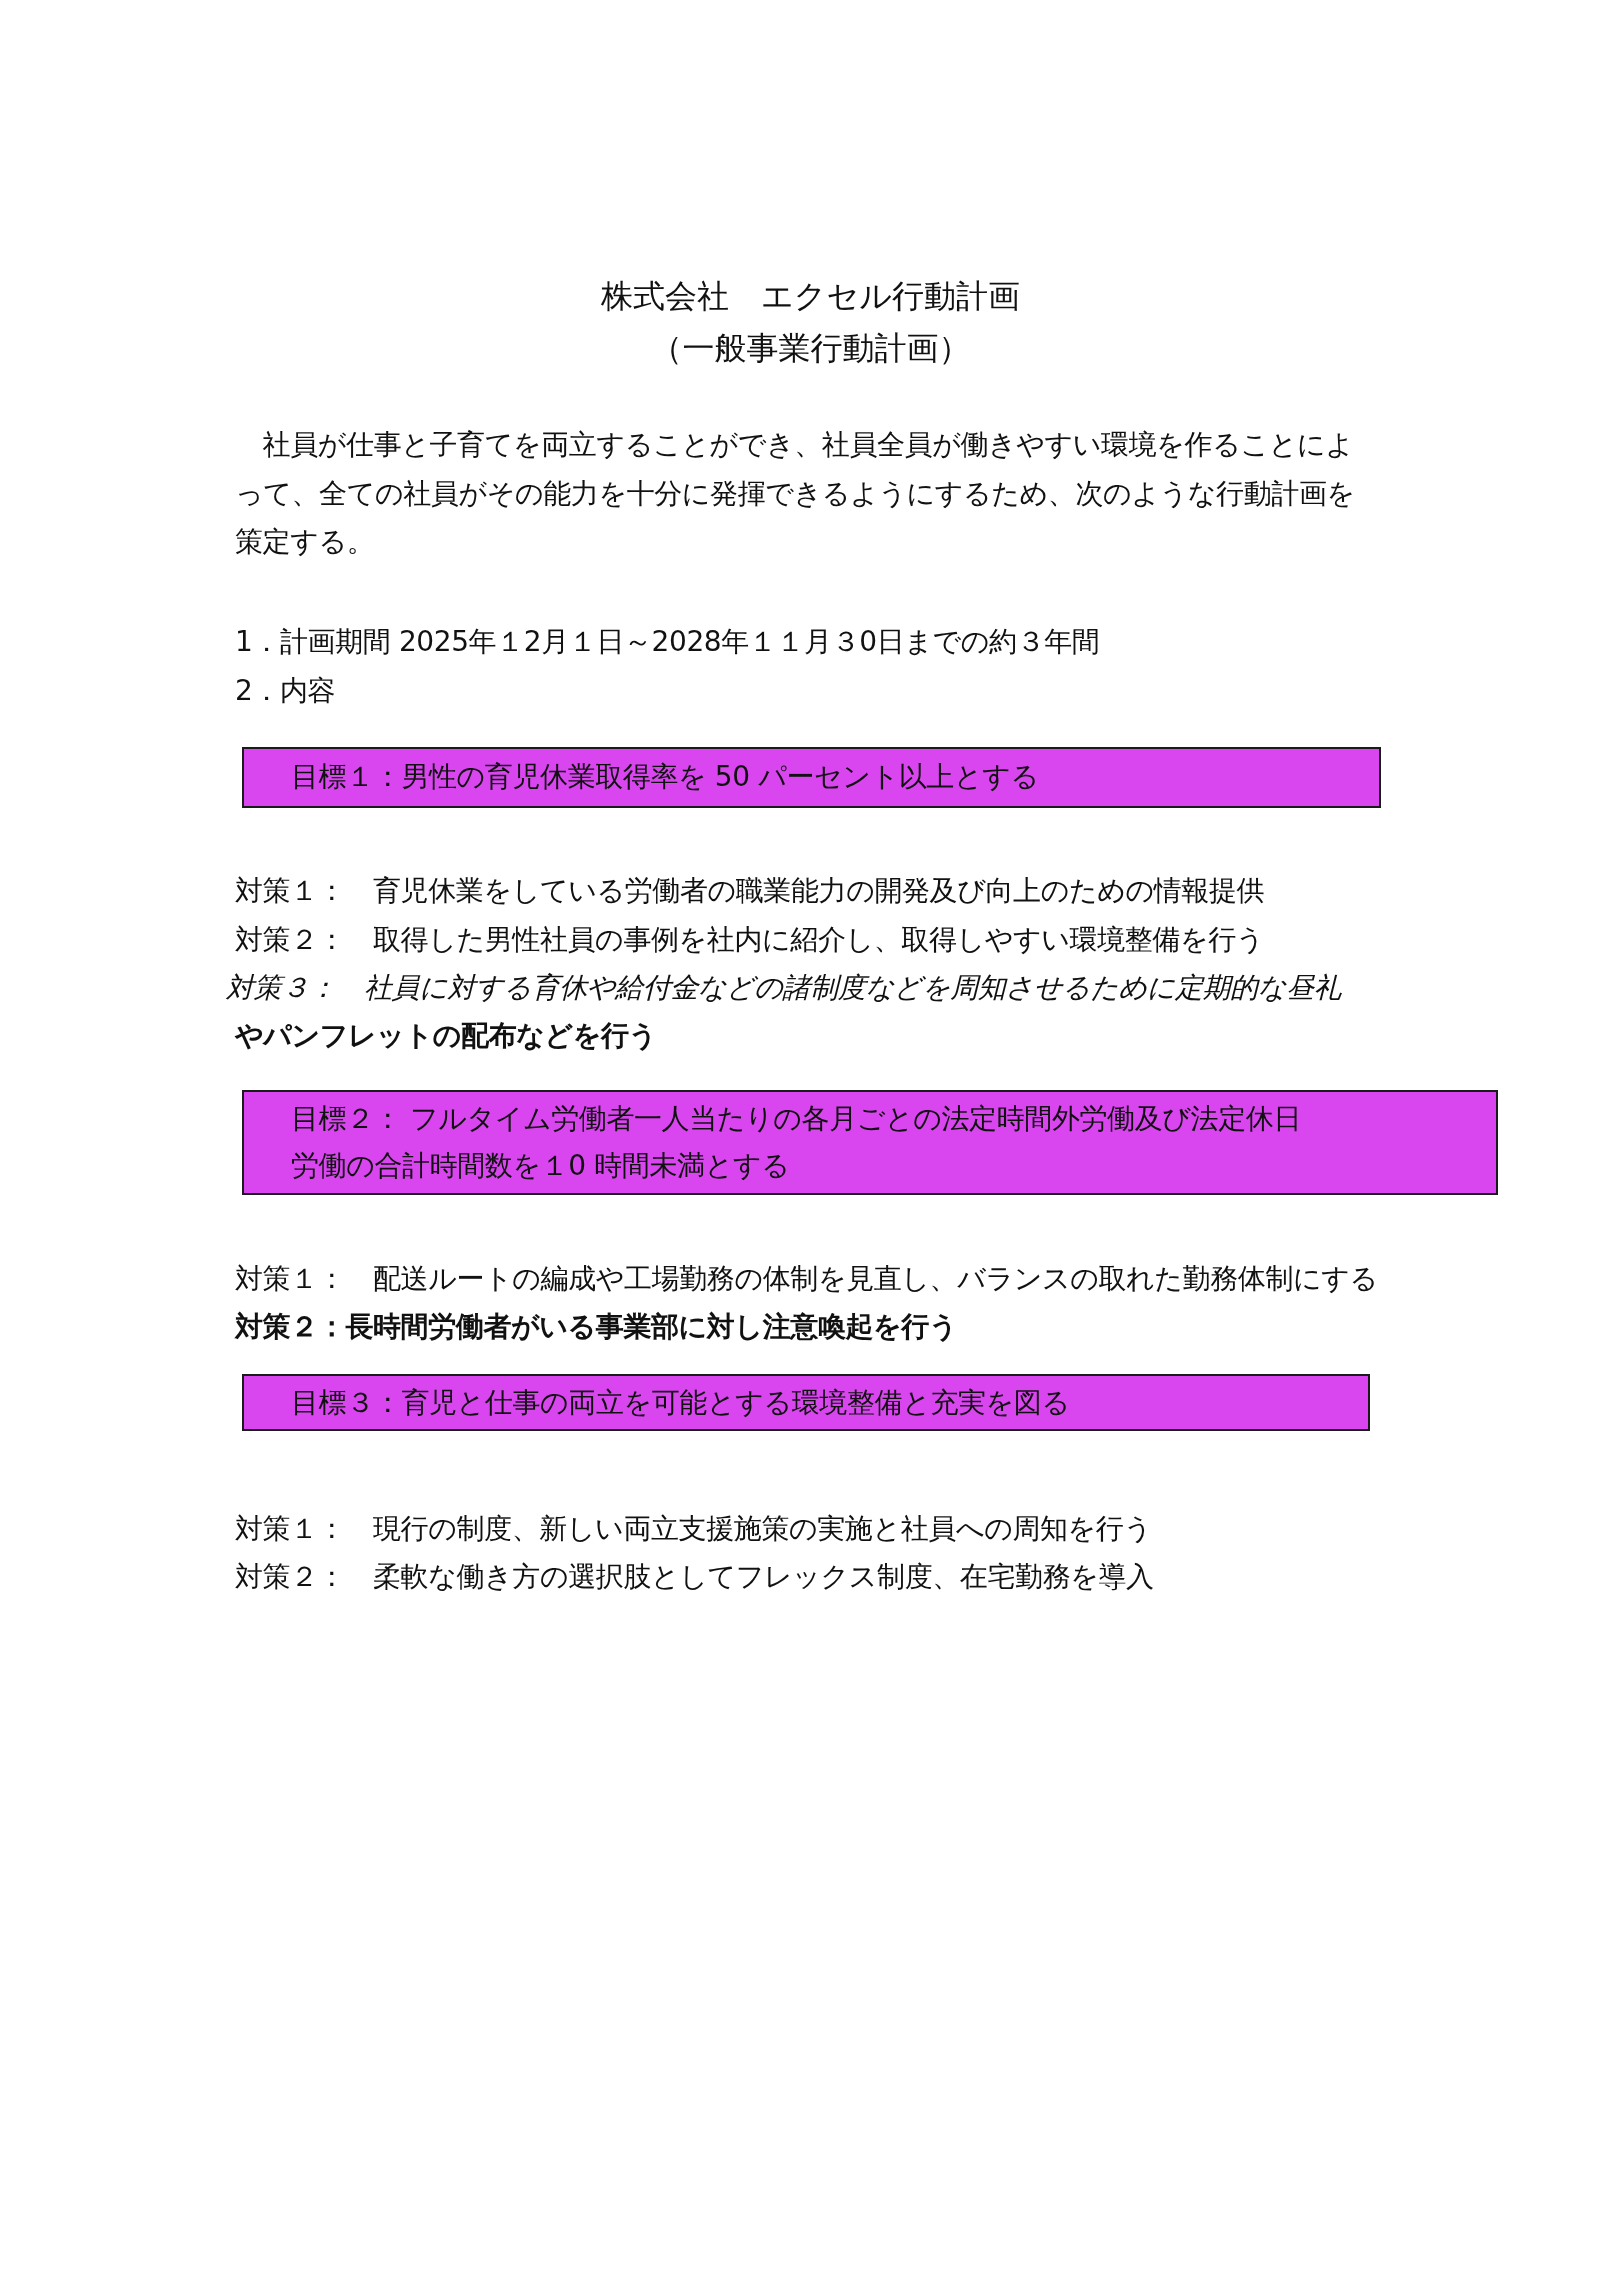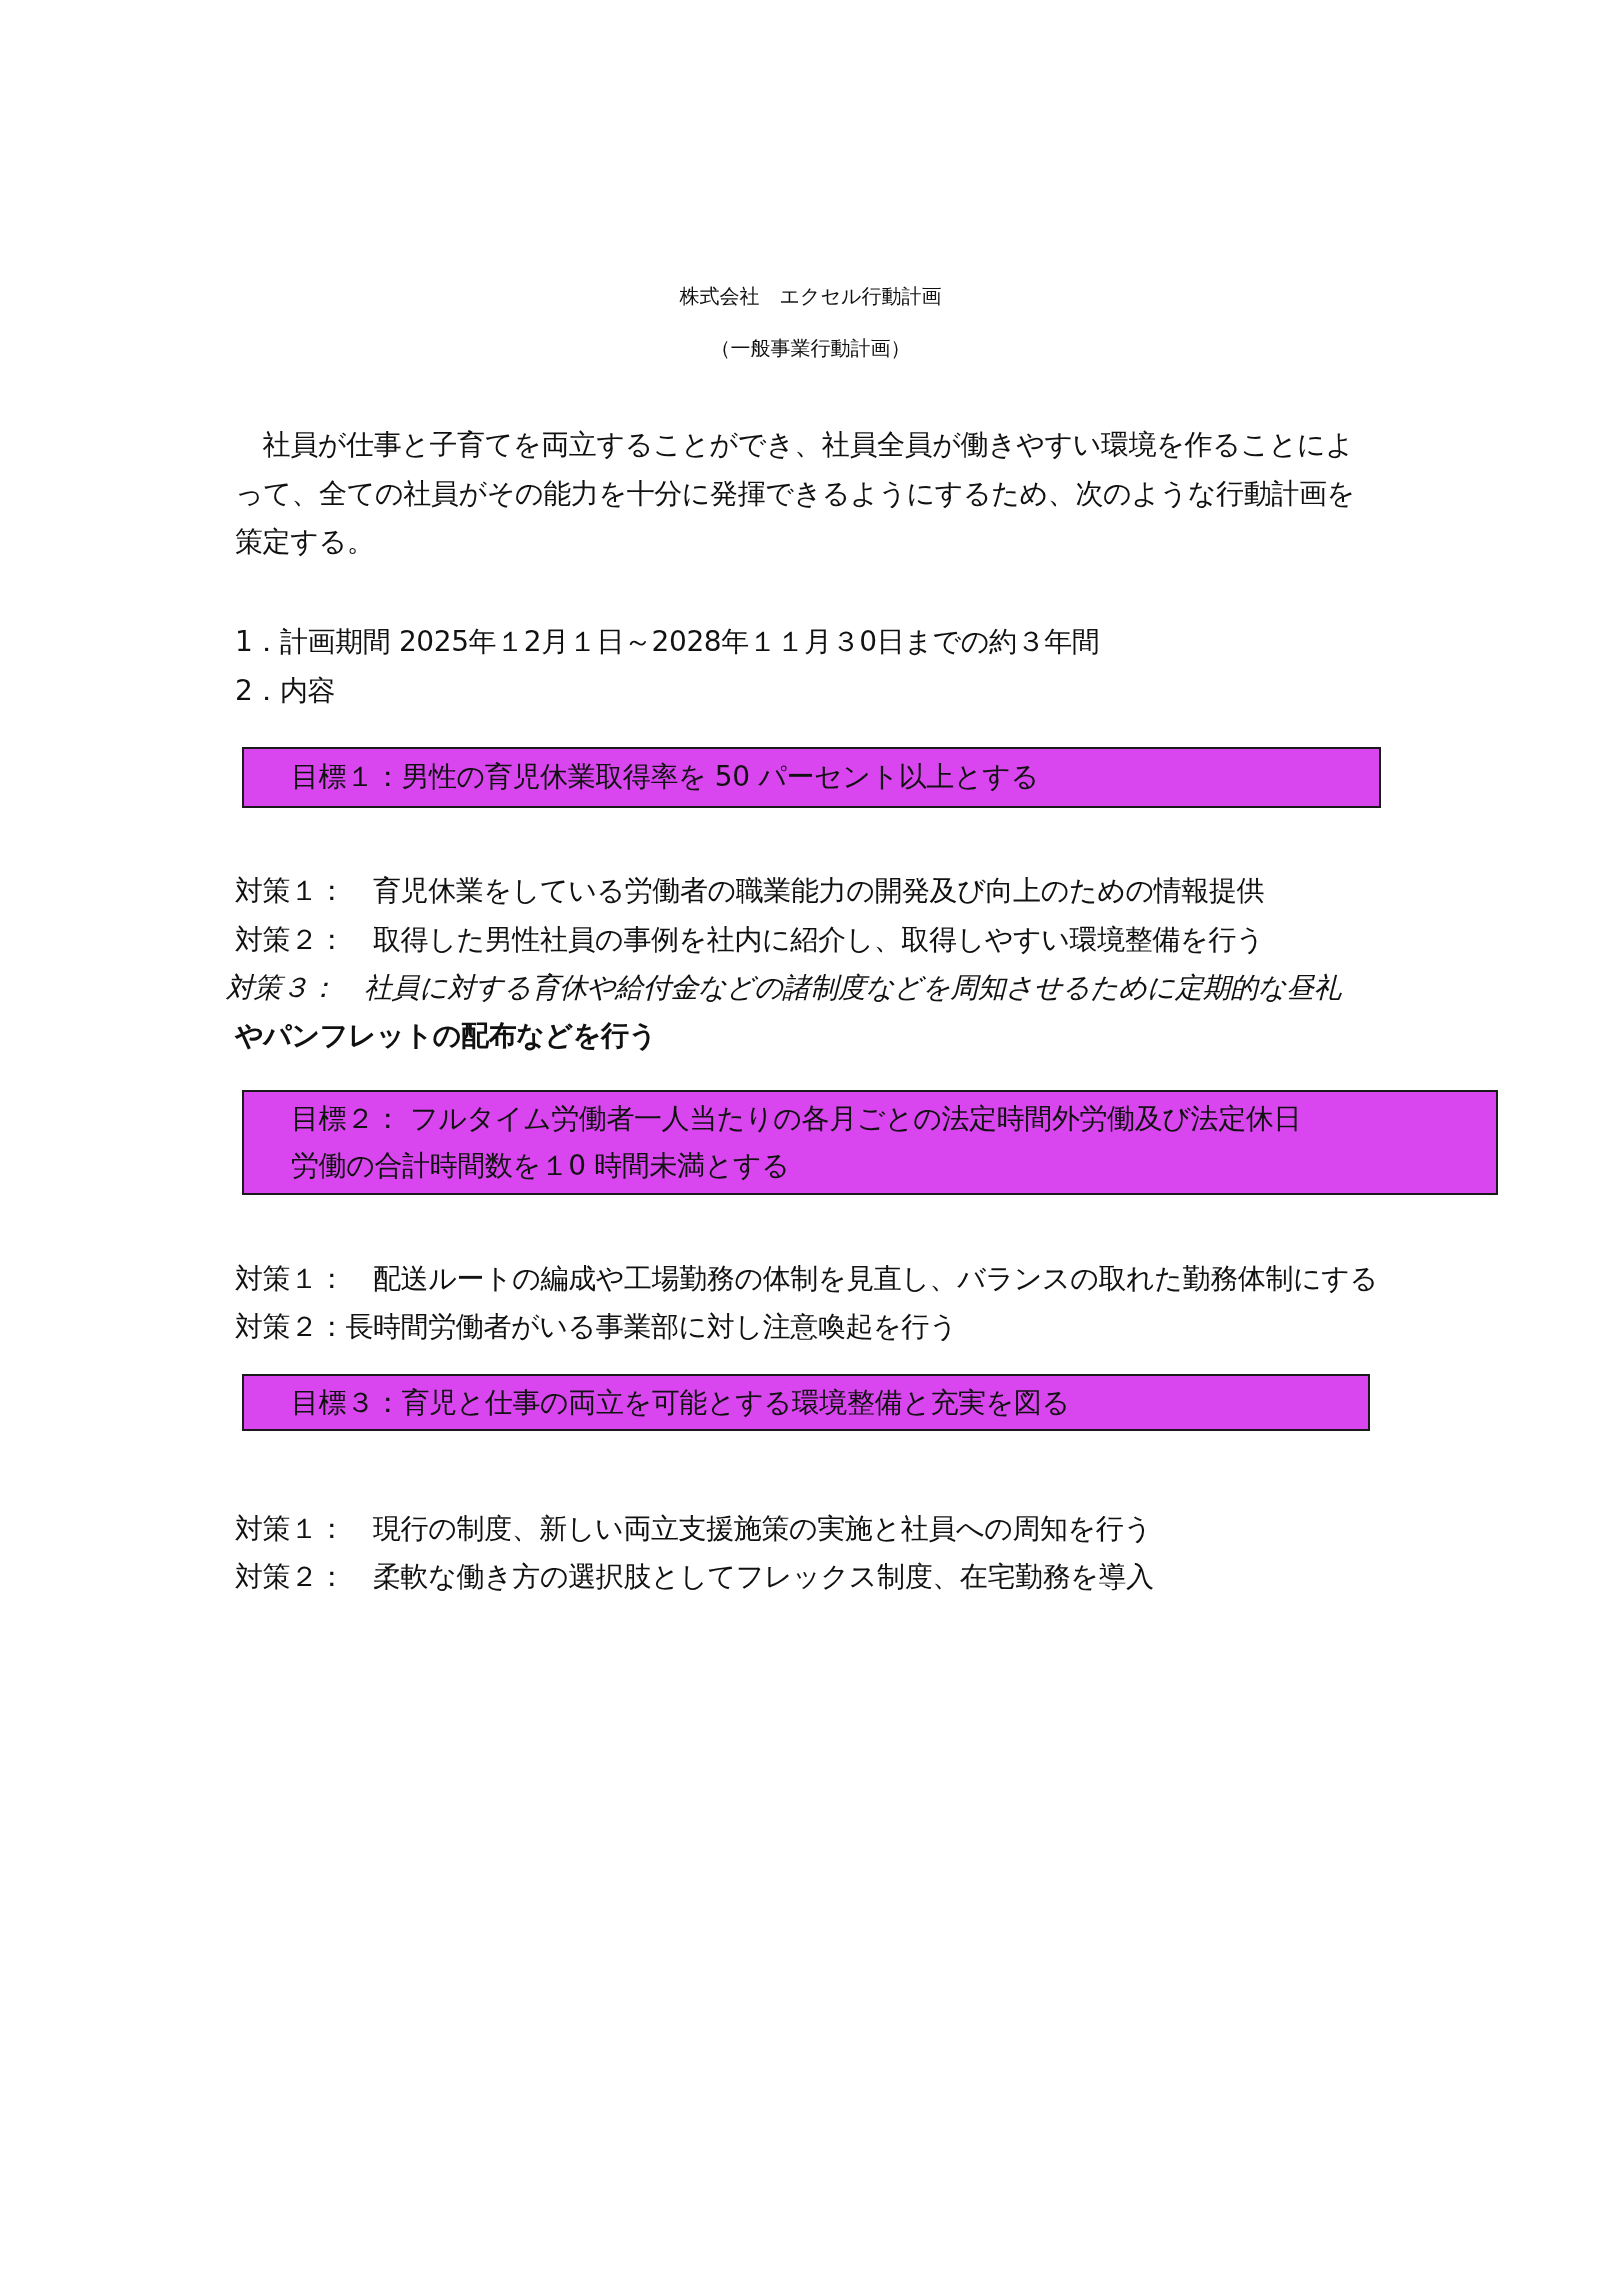--- a/index.html
+++ b/index.html
@@ -21,21 +21,21 @@
       width: 1621px; height: 2293px;
       background: #ffffff;
     }
     .abs { position: absolute; white-space: nowrap; }
     .t {
       font-size: 28px;
       line-height: 56px;
       letter-spacing: -0.4px;
     }
     .title {
-      font-size: 20px;
+      font-size: 32px;
       line-height: 45px;
       width: 1621px;
       left: 0;
       text-align: center;
     }
     .goal-box {
       position: absolute;
       border: 2.7px solid #1a1a1a;
       box-sizing: border-box;
       background: #d946ef;
@@ -86,21 +86,21 @@
   <div class="abs t" style="left:235px; top:1008px;font-weight:bold;">やパンフレットの配布などを行う</div>
 
   <div class="goal-box" style="left:242px; top:1090px; width:1256px; height:105px;text-decoration:underline;">
     <div class="goal-text" style="top:1.8px;">目標２： フルタイム労働者一人当たりの各月ごとの法定時間外労働及び法定休日</div>
     <div class="goal-text" style="top:49px;">労働の合計時間数を１0 時間未満とする</div>
   </div>
 
   <div class="abs t" style="left:235px; top:1251px;">
     <span class="measure-label">対策１：</span><span class="measure-text">　配送ルートの編成や工場勤務の体制を見直し、バランスの取れた勤務体制にする</span>
   </div>
-  <div class="abs t" style="left:235px; top:1299px;">
+  <div class="abs t" style="left:235px; top:1299px;font-weight:bold;">
     <span class="measure-label">対策２：</span><span class="measure-text">長時間労働者がいる事業部に対し注意喚起を行う</span>
   </div>
 
   <div class="goal-box" style="left:242px; top:1374px; width:1128px; height:57px;">
     <div class="goal-text" style="top:1.8px;">目標３：育児と仕事の両立を可能とする環境整備と充実を図る</div>
   </div>
 
   <div class="abs t" style="left:235px; top:1501px;">
     <span class="measure-label">対策１：</span><span class="measure-text">　現行の制度、新しい両立支援施策の実施と社員への周知を行う</span>
   </div>

